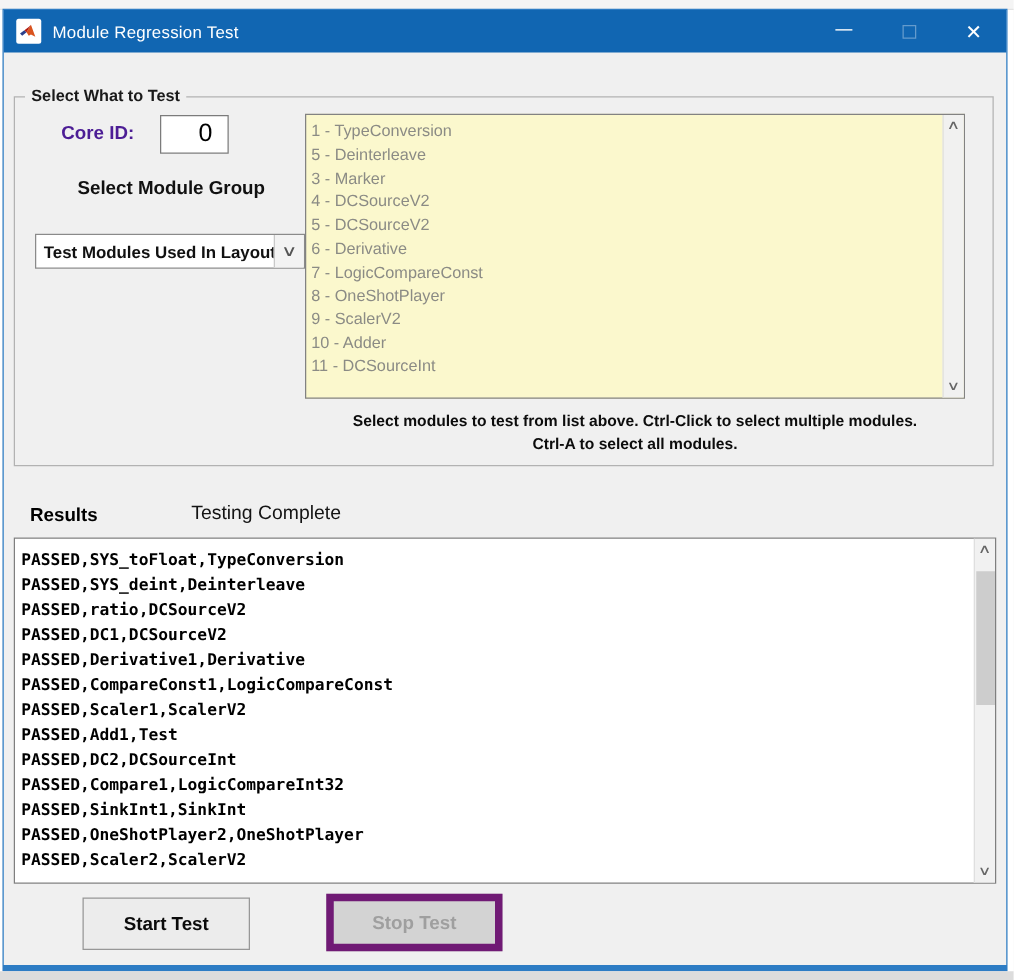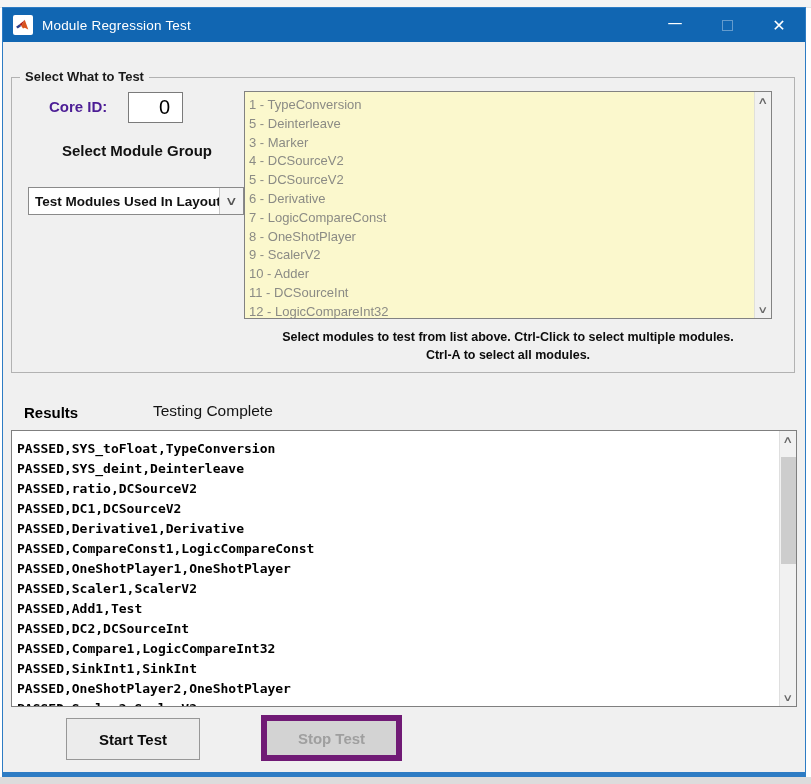--- a/index.html
+++ b/index.html
@@ -212,21 +212,20 @@
         <div class="list-row">5 - Deinterleave</div>
         <div class="list-row">3 - Marker</div>
         <div class="list-row">4 - DCSourceV2</div>
         <div class="list-row">5 - DCSourceV2</div>
         <div class="list-row">6 - Derivative</div>
         <div class="list-row">7 - LogicCompareConst</div>
         <div class="list-row">8 - OneShotPlayer</div>
         <div class="list-row">9 - ScalerV2</div>
         <div class="list-row">10 - Adder</div>
         <div class="list-row">11 - DCSourceInt</div>
-        <div class="list-row">12 - LogicCompareInt32</div>
       </div>
     <div class="scrollbar">
       <div class="scroll-arrow up">
           <span>∧</span>
         </div>
       <div class="scroll-arrow down">
           <span>∨</span>
         </div>
     </div>
   </div>
@@ -240,21 +239,20 @@
   <span class="results-status">Testing Complete</span>
 
   <div class="results-list">
     <div class="results-items">
         <div class="list-row">PASSED,SYS_toFloat,TypeConversion</div>
         <div class="list-row">PASSED,SYS_deint,Deinterleave</div>
         <div class="list-row">PASSED,ratio,DCSourceV2</div>
         <div class="list-row">PASSED,DC1,DCSourceV2</div>
         <div class="list-row">PASSED,Derivative1,Derivative</div>
         <div class="list-row">PASSED,CompareConst1,LogicCompareConst</div>
-        <div class="list-row">PASSED,OneShotPlayer1,OneShotPlayer</div>
         <div class="list-row">PASSED,Scaler1,ScalerV2</div>
         <div class="list-row">PASSED,Add1,Test</div>
         <div class="list-row">PASSED,DC2,DCSourceInt</div>
         <div class="list-row">PASSED,Compare1,LogicCompareInt32</div>
         <div class="list-row">PASSED,SinkInt1,SinkInt</div>
         <div class="list-row">PASSED,OneShotPlayer2,OneShotPlayer</div>
         <div class="list-row">PASSED,Scaler2,ScalerV2</div>
       </div>
     <div class="scrollbar">
       <div class="scroll-arrow up">

